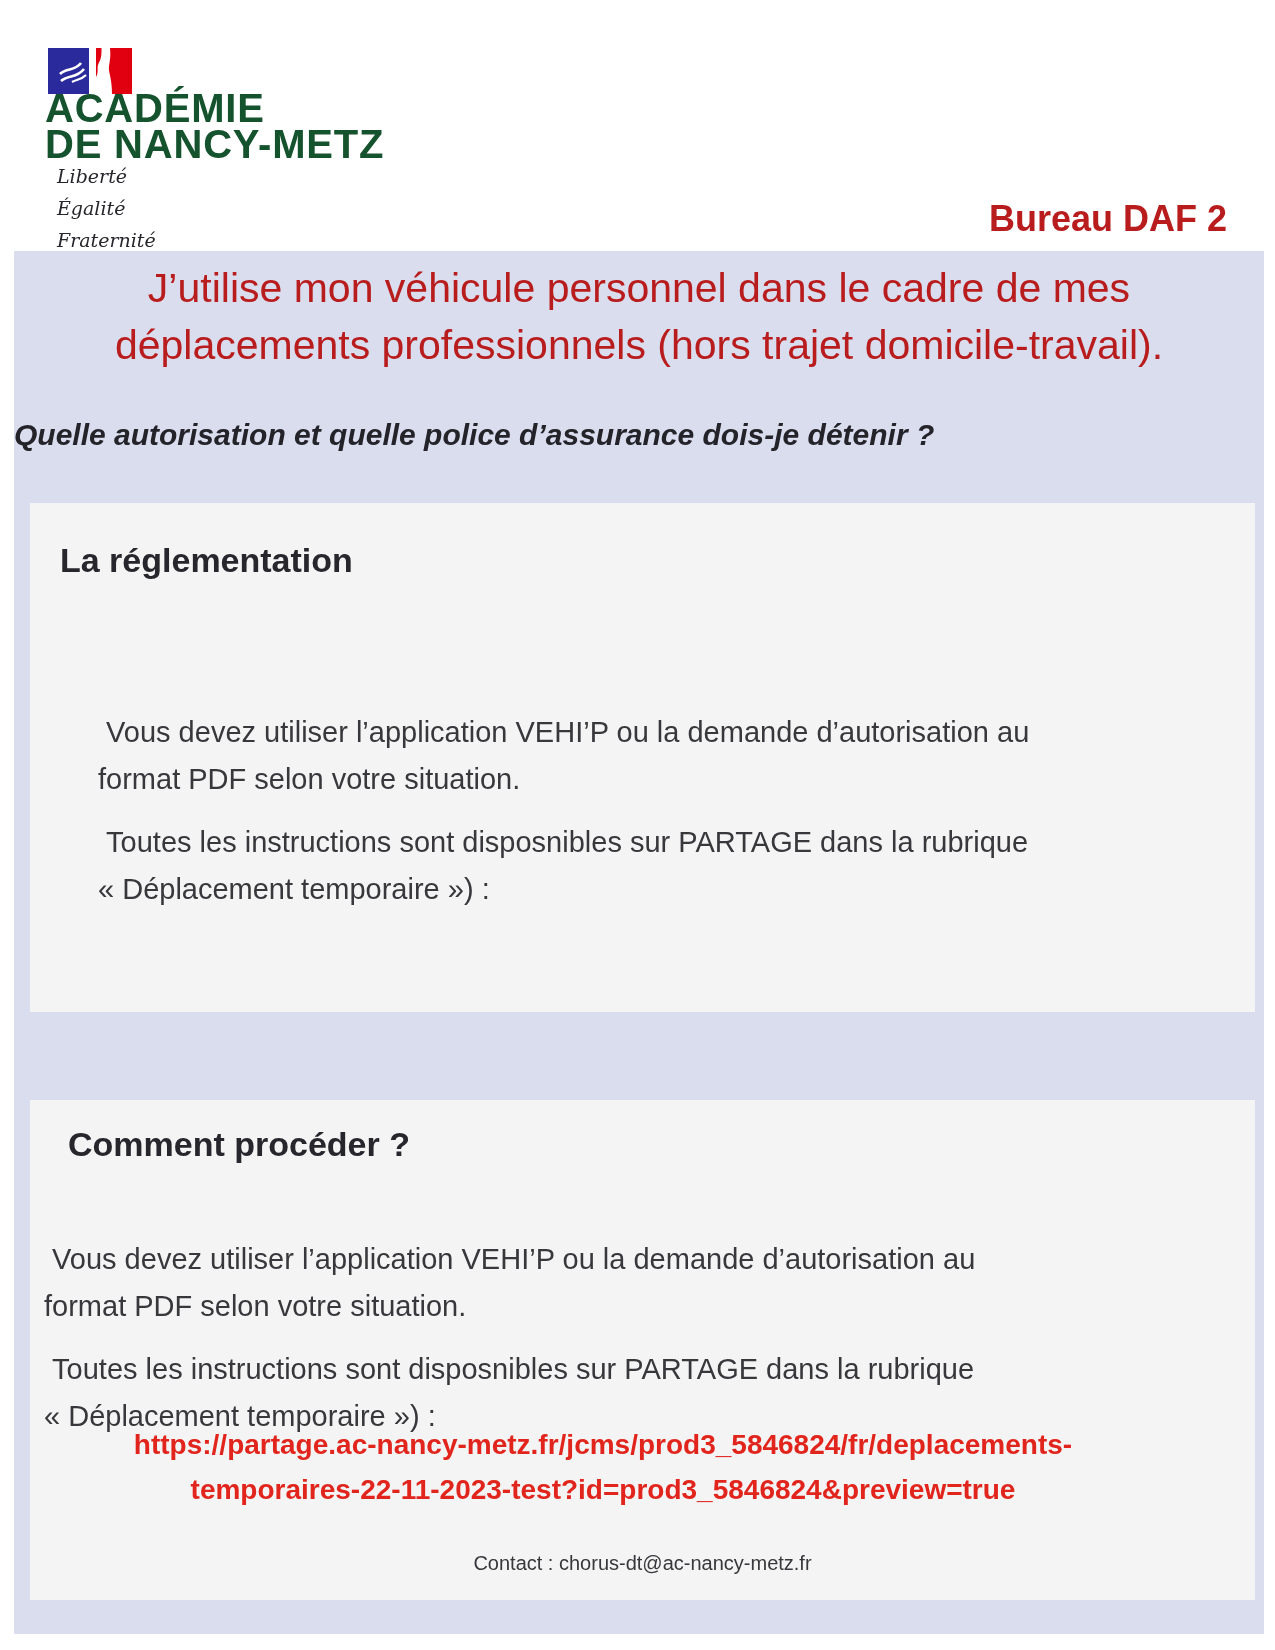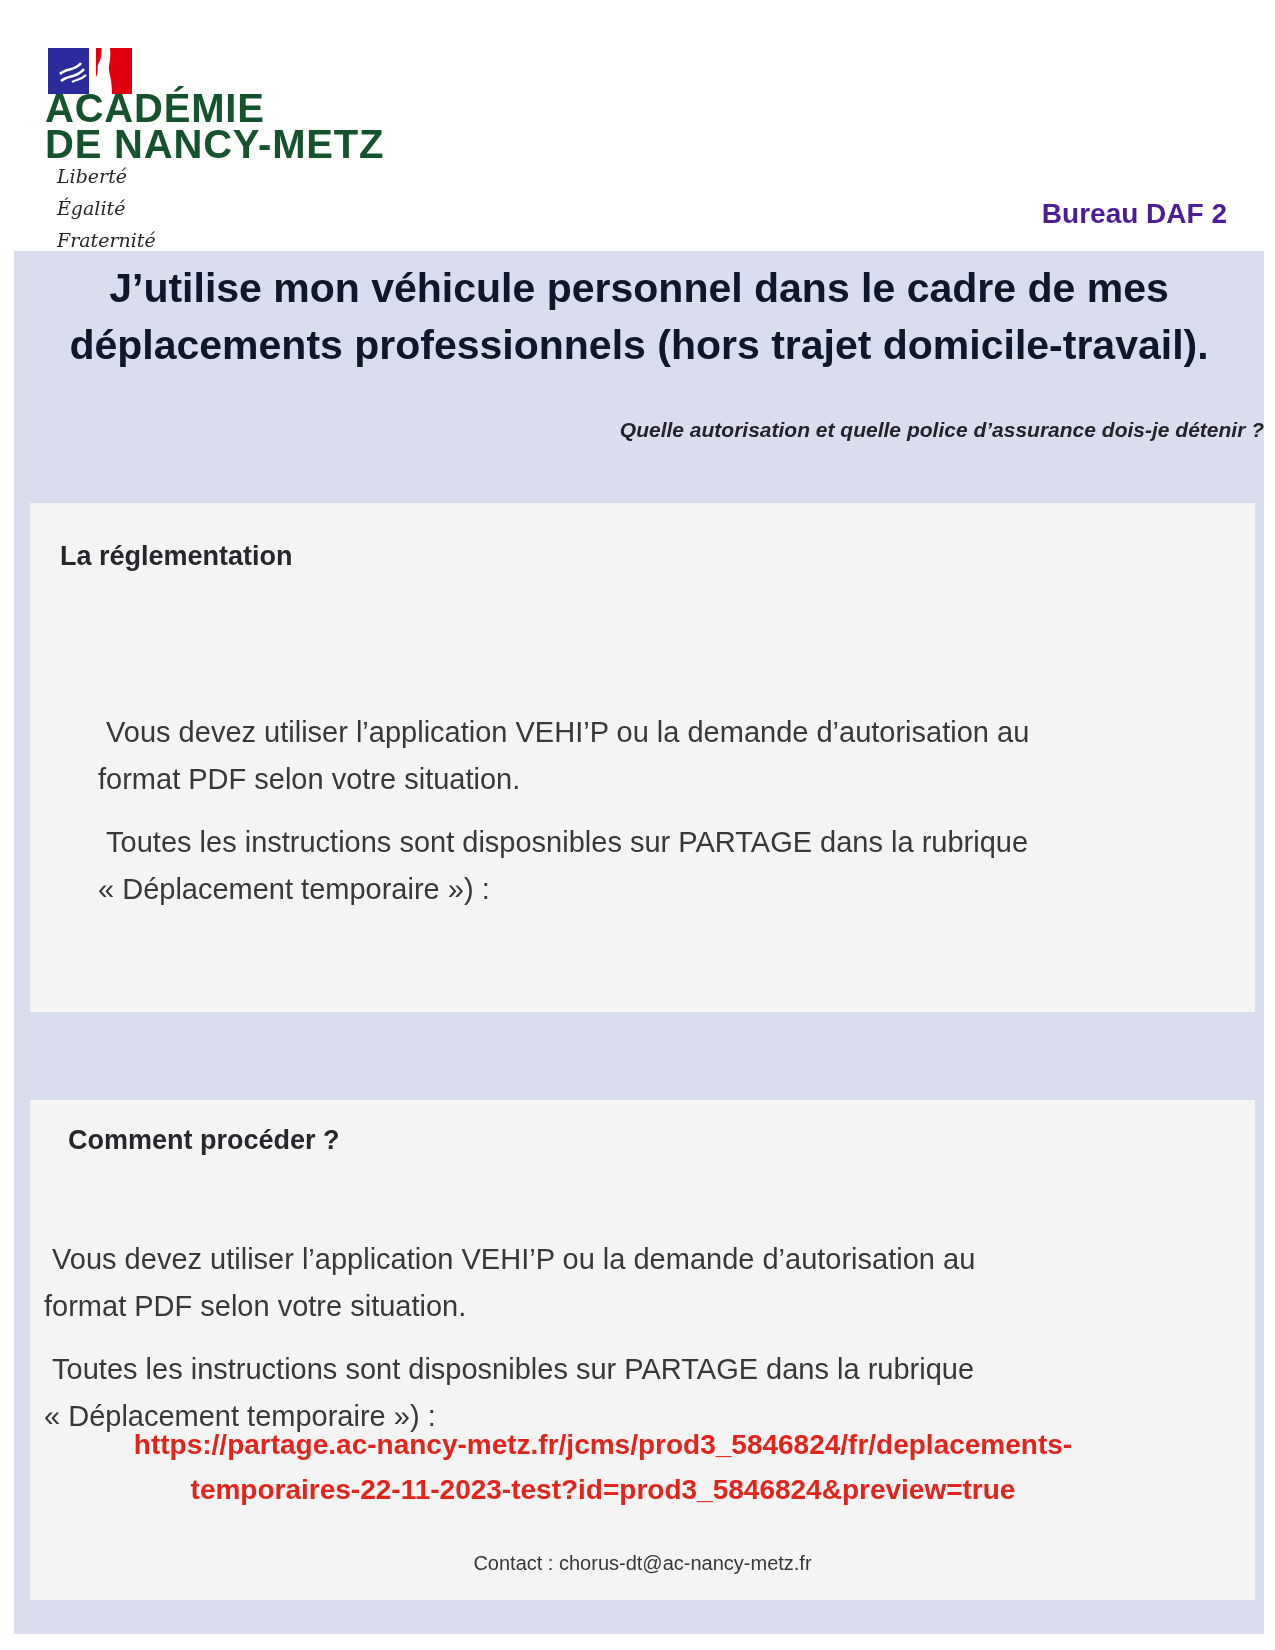--- a/index.html
+++ b/index.html
@@ -21,53 +21,53 @@
     font-weight: bold; font-size: 40px; line-height: 36px;
     letter-spacing: 0.8px; color: #14532d; white-space: pre-line;
   }
   .motto {
     position: absolute; left: 57px; top: 160px;
     font-family: "DejaVu Serif", serif; font-style: italic;
     font-size: 19px; line-height: 32px; color: #26262c; white-space: pre-line;
   }
   .bureau {
     position: absolute; top: 198px; right: 48px;
-    font-weight: bold; font-size: 28px; color: #4c1d95;
+    font-weight: bold; font-size: 36px; color: #b91c1c;
   }
 
   
   .sheet {
     position: absolute; left: 14px; top: 251px;
     width: 1250px; height: 1383px;
     background: #d9ddee;
   }
 
   .banner-title {
     position: absolute; left: 14px; top: 260px; width: 1250px;
-    text-align: center; font-weight: bold;
-    font-size: 41px; line-height: 57px; color: #0f172a;
+    text-align: center; font-weight: normal;
+    font-size: 41px; line-height: 57px; color: #b91c1c;
     white-space: pre-line;
   }
   .banner-subtitle {
     position: absolute; left: 14px; top: 418px; width: 1250px;
-    text-align: right; font-weight: bold; font-style: italic;
-    font-size: 21px; color: #232329; padding-left: 19px;
+    text-align: left; font-weight: bold; font-style: italic;
+    font-size: 30px; color: #232329;
   }
 
   
   .section {
     position: absolute; left: 30px; width: 1225px;
     background: #f4f4f5;
   }
   .section-1 { top: 503px; height: 509px; }
   .section-2 { top: 1100px; height: 500px; }
 
   .section-heading {
     position: absolute;
-    font-weight: bold; font-size: 27px; color: #26262c;
+    font-weight: bold; font-size: 34px; color: #26262c;
   }
   .section-1 .section-heading { left: 30px; top: 38px; }
   .section-2 .section-heading { left: 38px; top: 25px; }
 
   .para {
     position: absolute;
     font-size: 29px; line-height: 47px; color: #38383c;
     white-space: pre-wrap;
     margin-top: 48px;
   }

